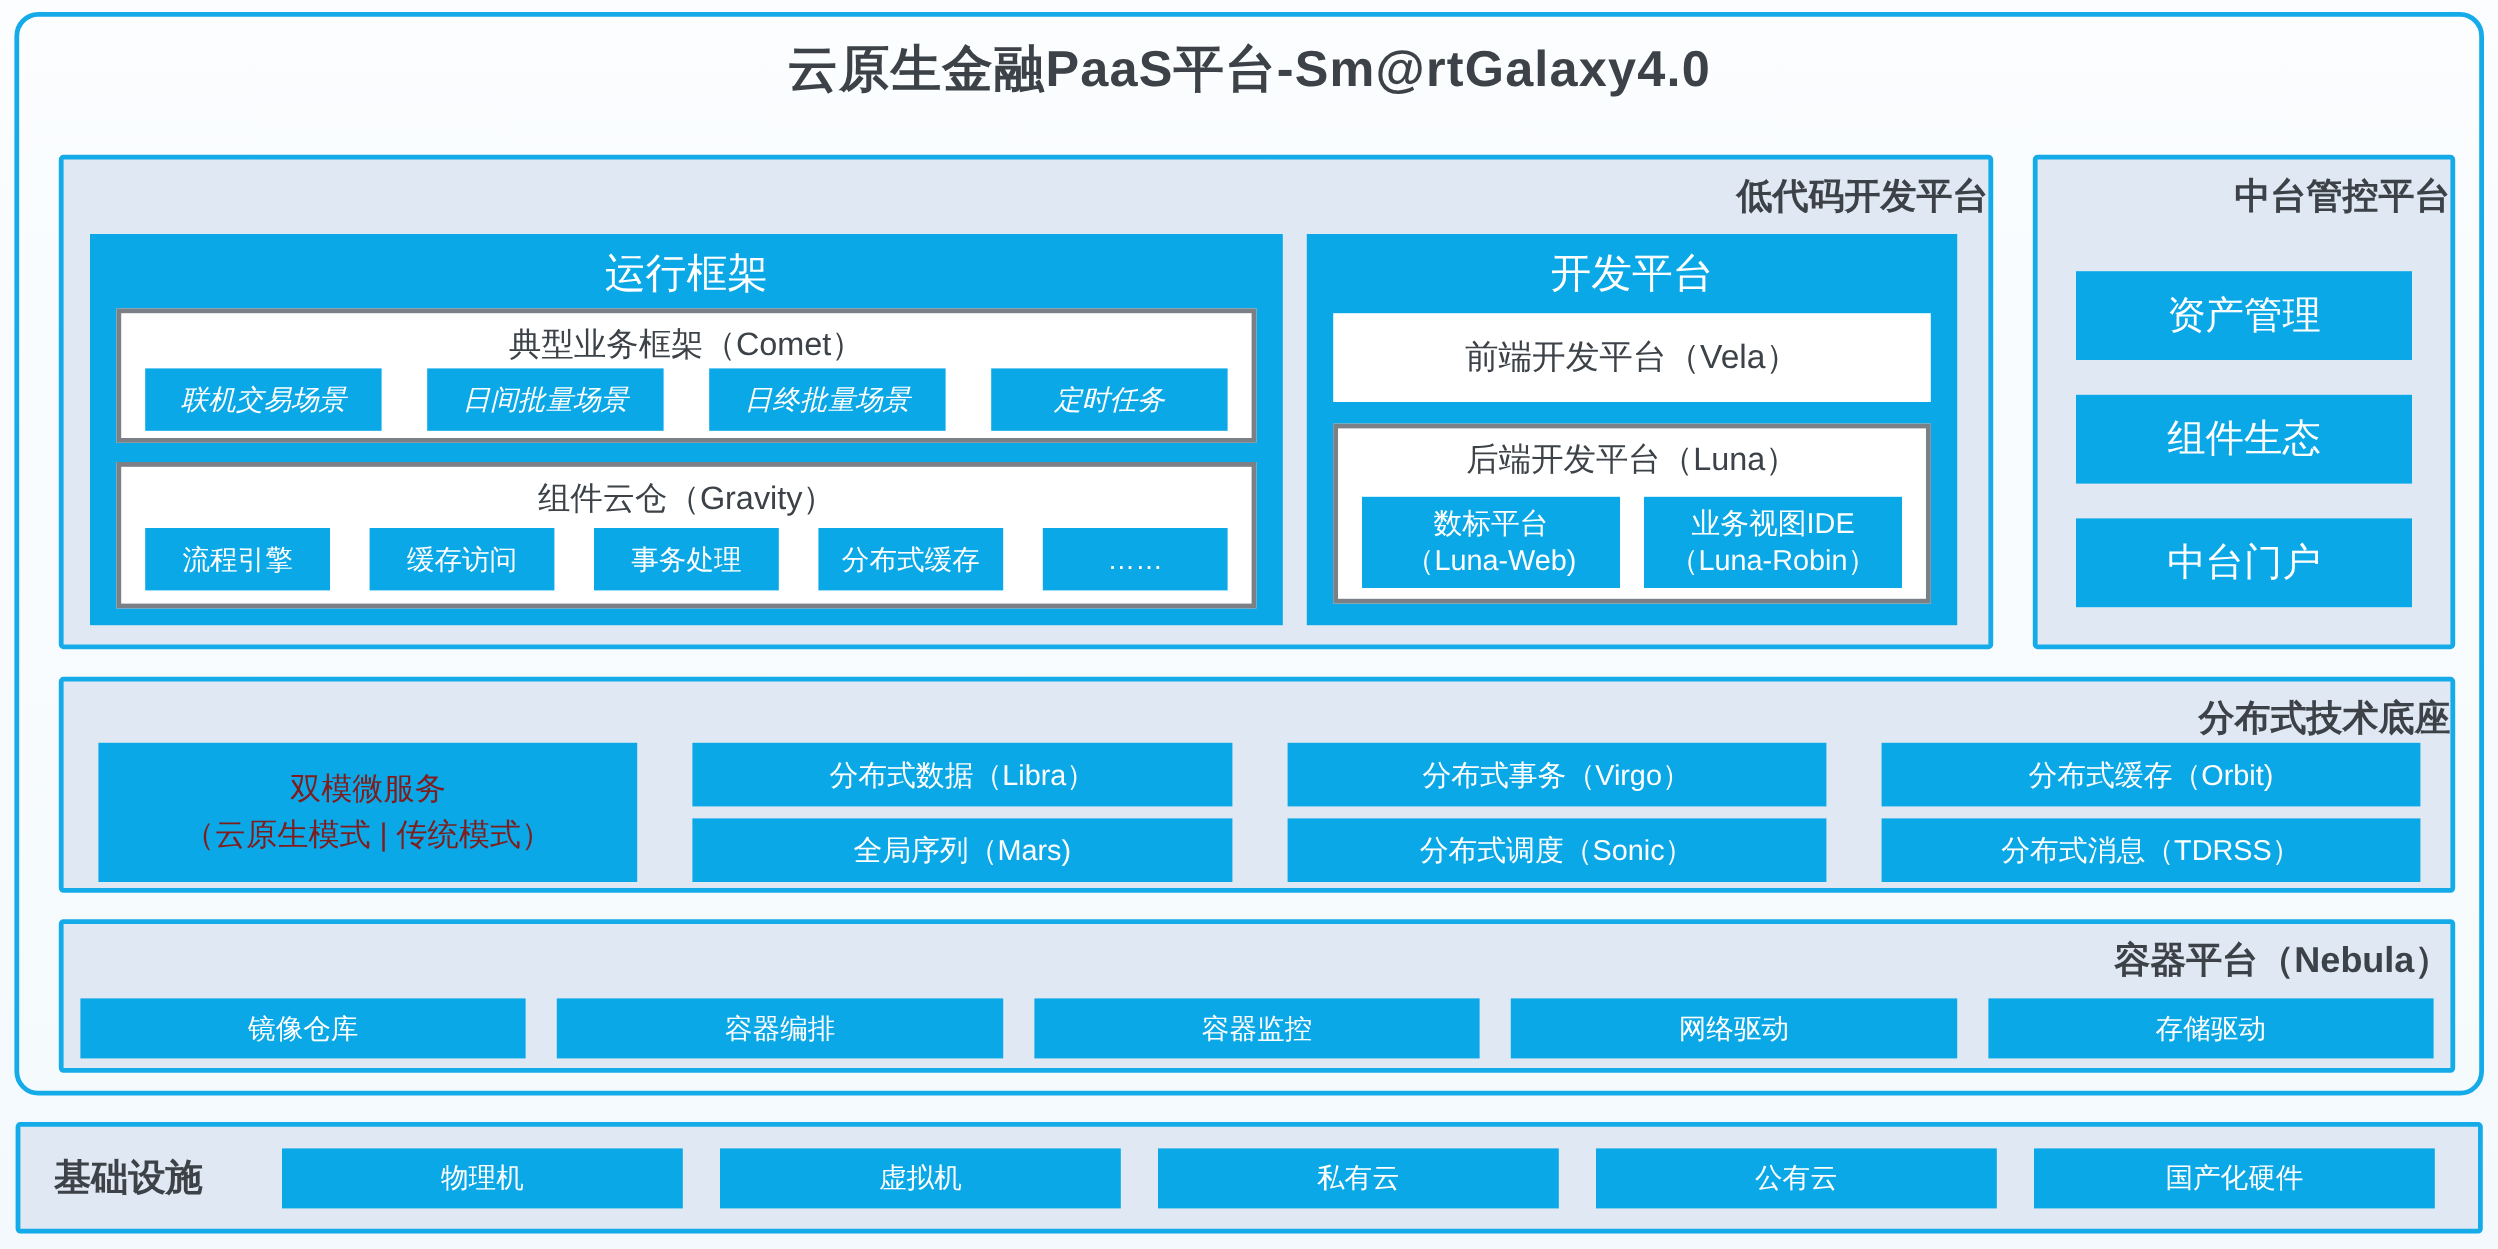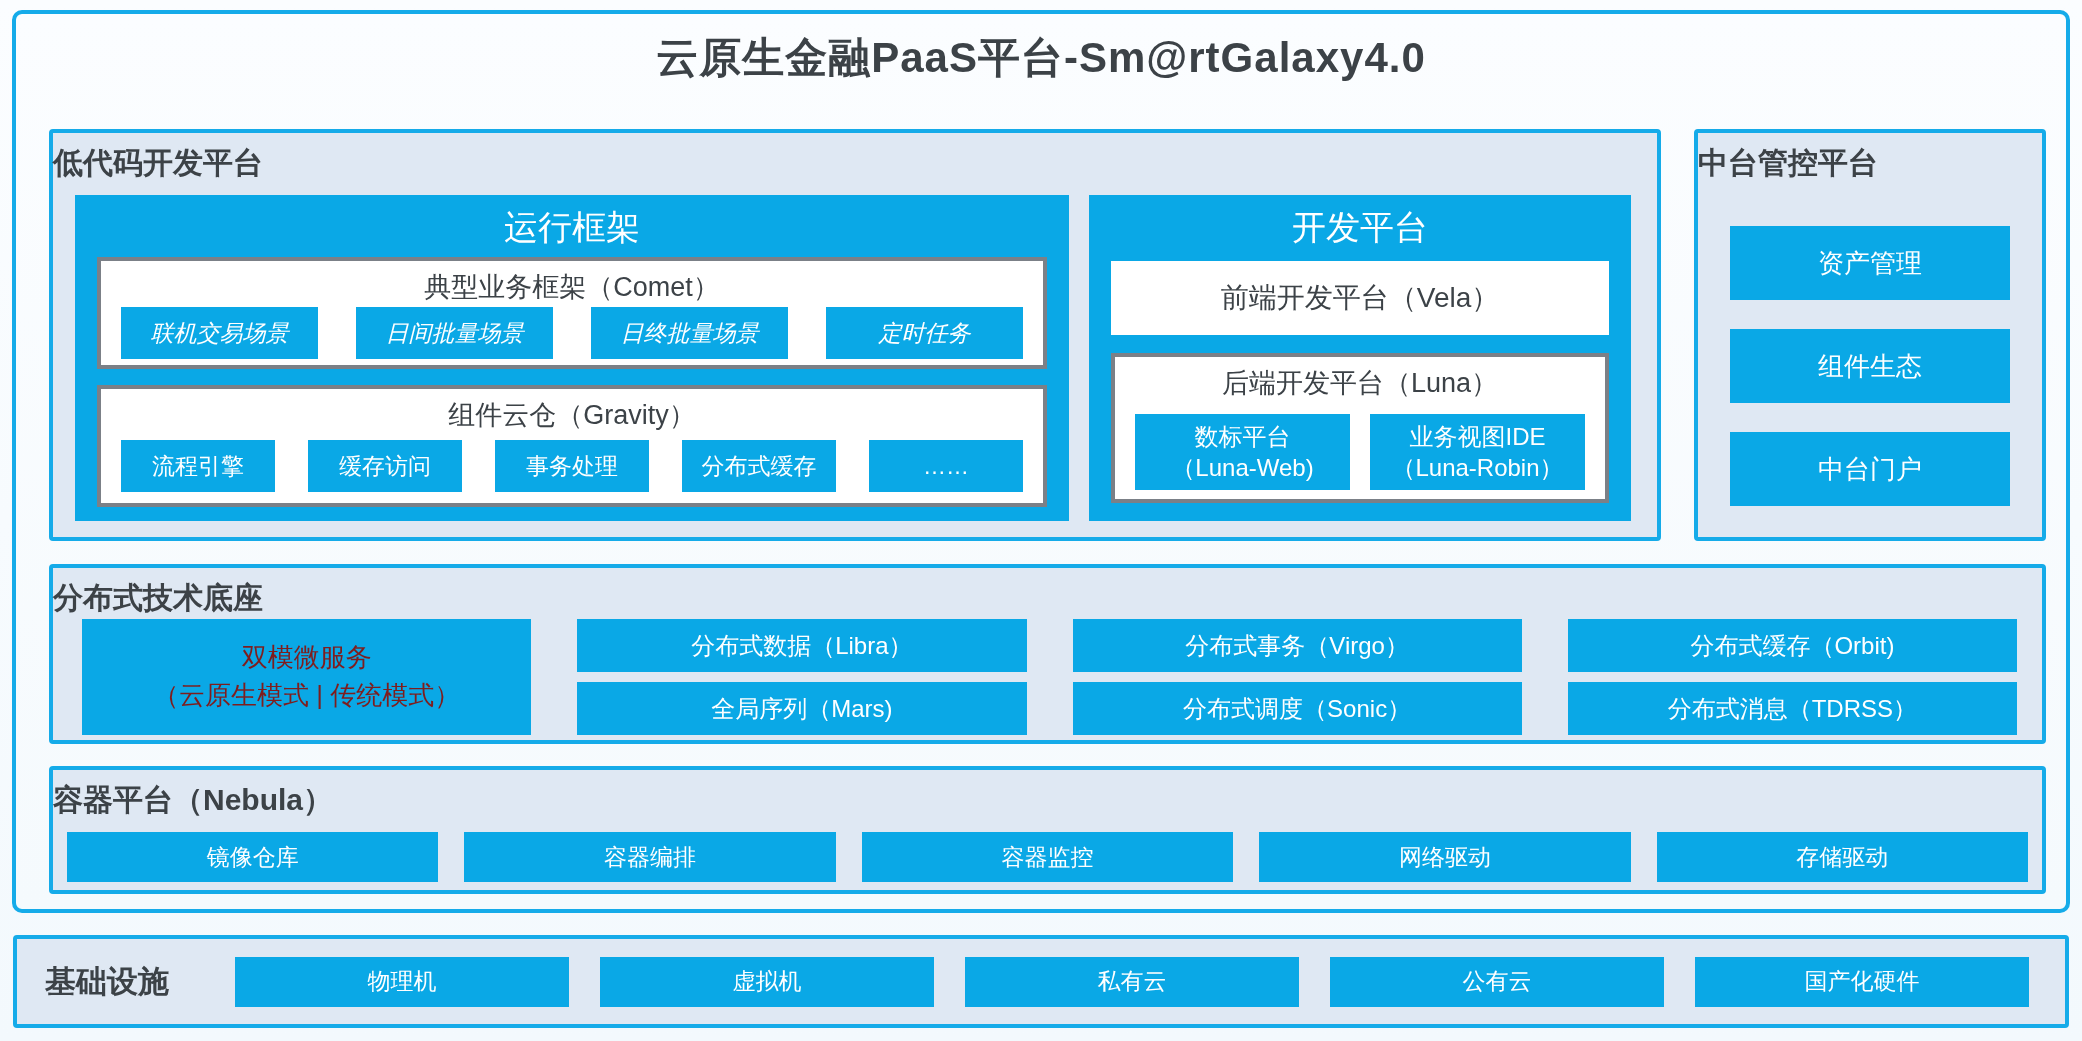--- a/index.html
+++ b/index.html
@@ -5,34 +5,34 @@
   * { margin:0; padding:0; box-sizing:border-box; }
   html,body { background:#eef4f9; }
   body { font-family:"Liberation Sans","DejaVu Sans",sans-serif; }
   .canvas {
     position:relative; width:2082px; height:1041px;
     background:linear-gradient(180deg,#fbfdff 0%,#f3f9fd 100%);
     overflow:hidden;
   }
   .outer {
     position:absolute; left:12px; top:10px; width:2058px; height:903px;
-    border:4px solid #15abe9; border-radius:10px;
+    border:4px solid #15abe9; border-radius:20px;
     background:linear-gradient(180deg,#fbfdff 0%,#f5fafd 100%);
   }
   .main-title {
     position:absolute; top:16px; left:0; width:100%;
     text-align:center; font-size:42px; font-weight:bold; color:#3c4247;
     letter-spacing:1px;
   }
   .panel {
     position:absolute; background:#dfe8f3; border:4px solid #15abe9;
     border-radius:4px;
   }
   .panel-header {
-    text-align:left; margin-top:10px; font-size:30px; font-weight:bold;
+    text-align:right; margin-top:10px; font-size:30px; font-weight:bold;
     color:#3c4247;
   }
   .panel-lowcode   { left:33px;  top:115px; width:1612px; height:412px; }
   .panel-mgmt      { left:1678px;top:115px; width:352px;  height:412px; }
   .panel-dist      { left:33px;  top:550px; width:1997px; height:180px; }
   .panel-container { left:33px;  top:752px; width:1997px; height:128px; }
   .panel-infra {
     position:absolute; left:13px; top:935px; width:2056px; height:93px;
     background:#dfe8f3; border:4px solid #15abe9; border-radius:4px;
     display:flex; align-items:center; padding:0 36px 0 28px;
@@ -70,21 +70,21 @@
     display:flex; align-items:center; justify-content:center;
     font-size:23px; text-align:center;
   }
   .chip-2line { flex-direction:column; font-size:24px; line-height:1.3; }
   .mgmt-btns {
     position:absolute; left:32px; right:32px; top:93px;
     display:flex; flex-direction:column; gap:29px;
   }
   .mgmt-btn {
     height:74px; background:#0aa8e6; color:#fff;
-    display:flex; align-items:center; justify-content:center; font-size:26px;
+    display:flex; align-items:center; justify-content:center; font-size:32px;
   }
   .dist-body {
     position:absolute; left:29px; right:25px; top:51px; height:116px;
     display:flex; gap:46px;
   }
   .dist-bigchip {
     flex:1; background:#0aa8e6; color:#7f1d1d;
     display:flex; flex-direction:column; align-items:center; justify-content:center;
     font-size:26px; line-height:1.45; text-align:center;
   }

